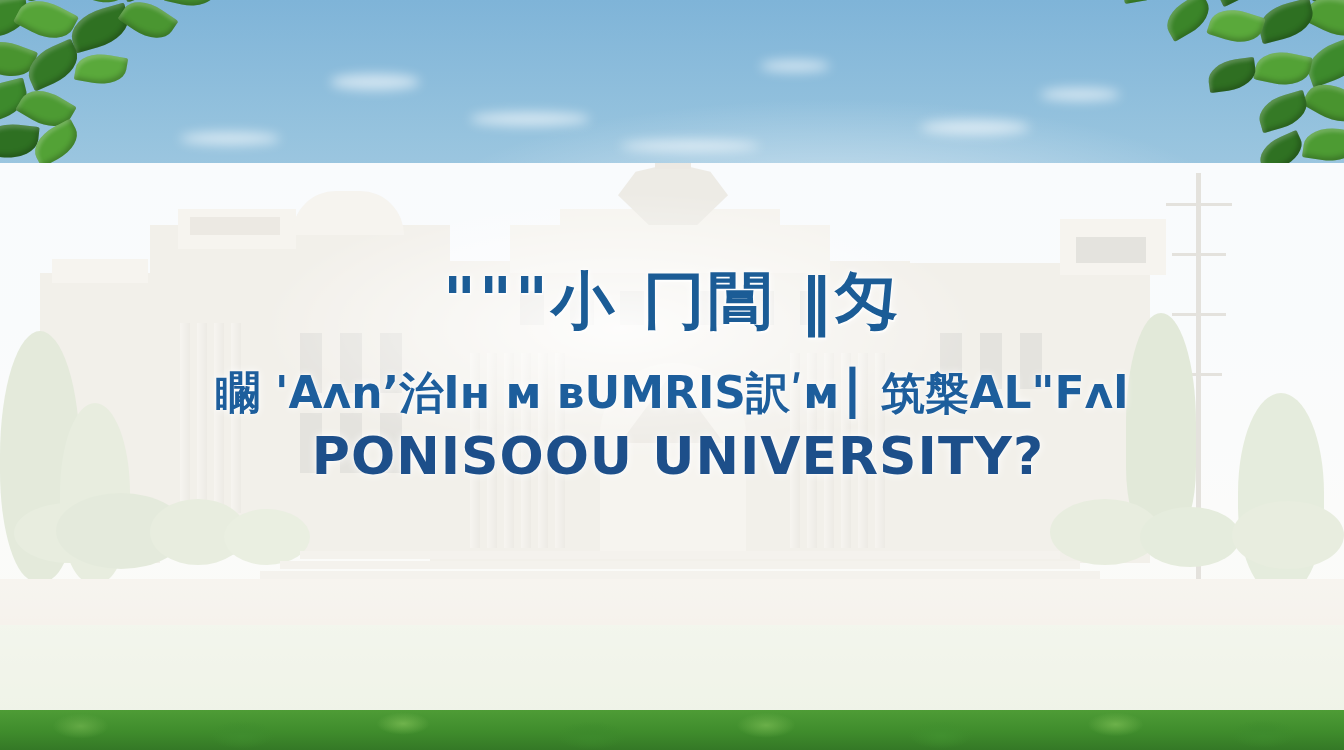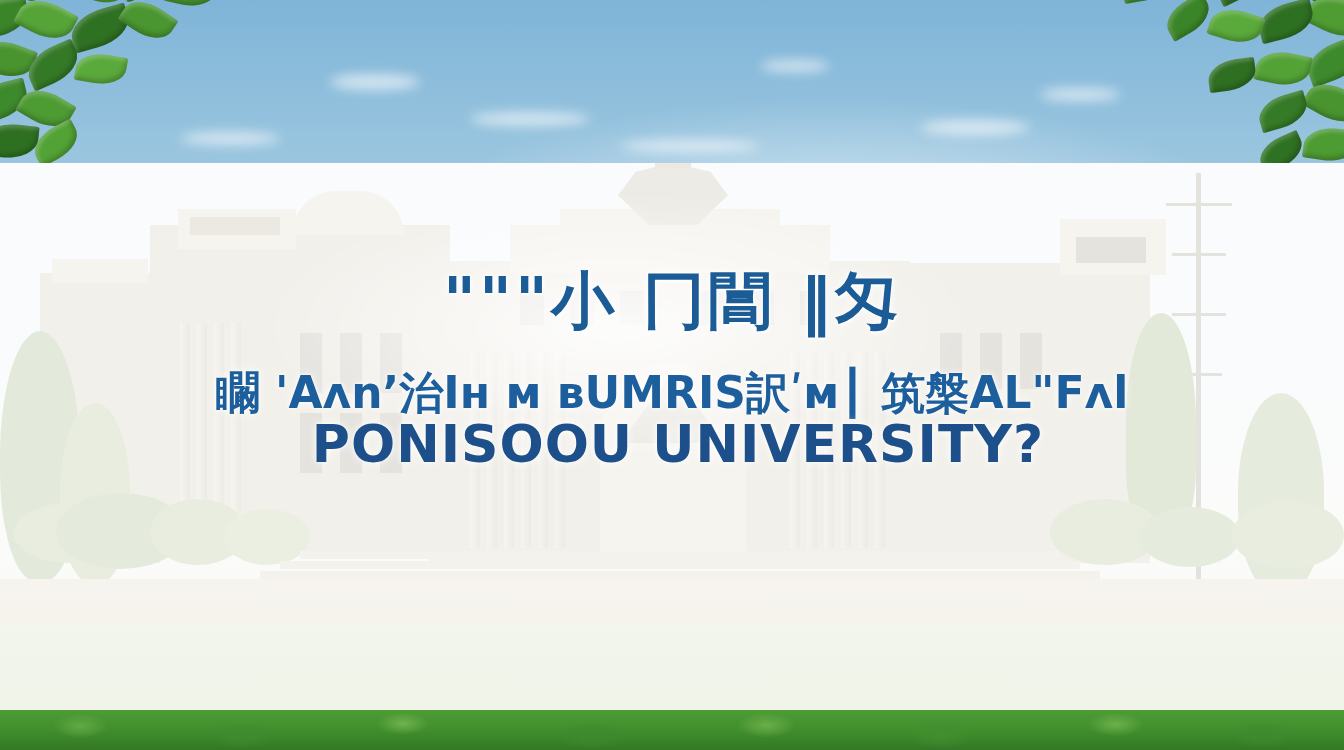--- a/index.html
+++ b/index.html
@@ -87,21 +87,21 @@
     margin-top:36px;
     font-family:"DejaVu Sans","Liberation Sans",sans-serif;
     font-weight:700;
     font-size:44px;
     letter-spacing:0px;
     color:#1d5e9c;
     line-height:1.08;
     text-shadow:0 0 9px rgba(255,255,255,.95), 0 0 3px rgba(255,255,255,.9);
   }
   .hl3{
-    margin-top:0;
+    margin-top:12px;
     font-family:"DejaVu Sans","Liberation Sans",sans-serif;
     font-weight:700;
     font-size:52px;
     letter-spacing:1px;
     color:#1d4f8a;
     line-height:1.06;
     text-shadow:0 0 10px rgba(255,255,255,.95), 0 0 3px rgba(255,255,255,.85);
     padding-left:12px;
   }
 

